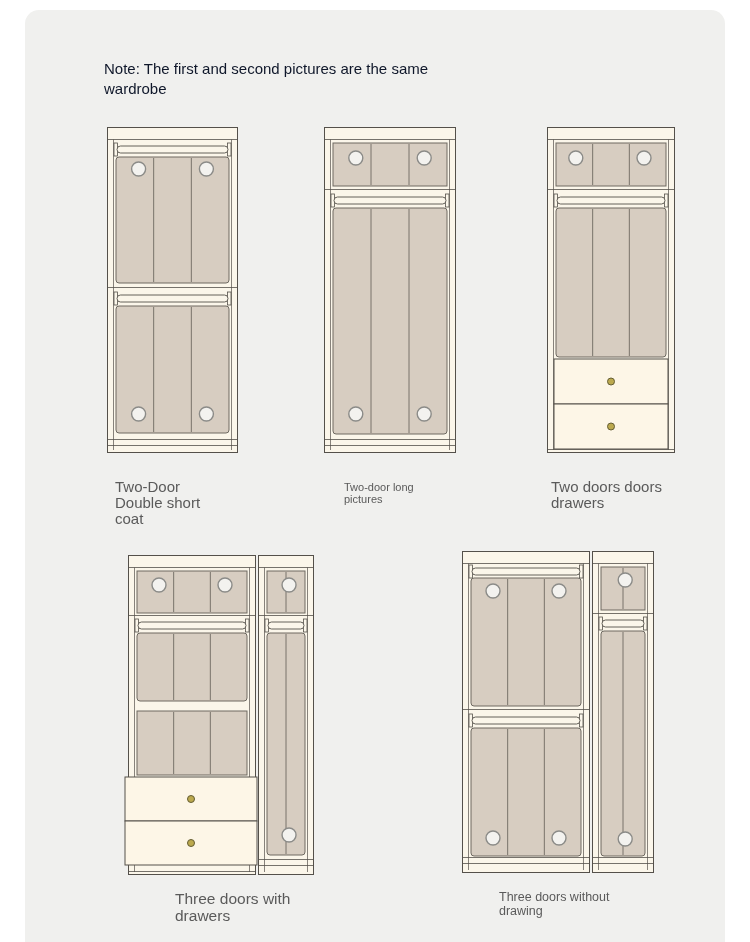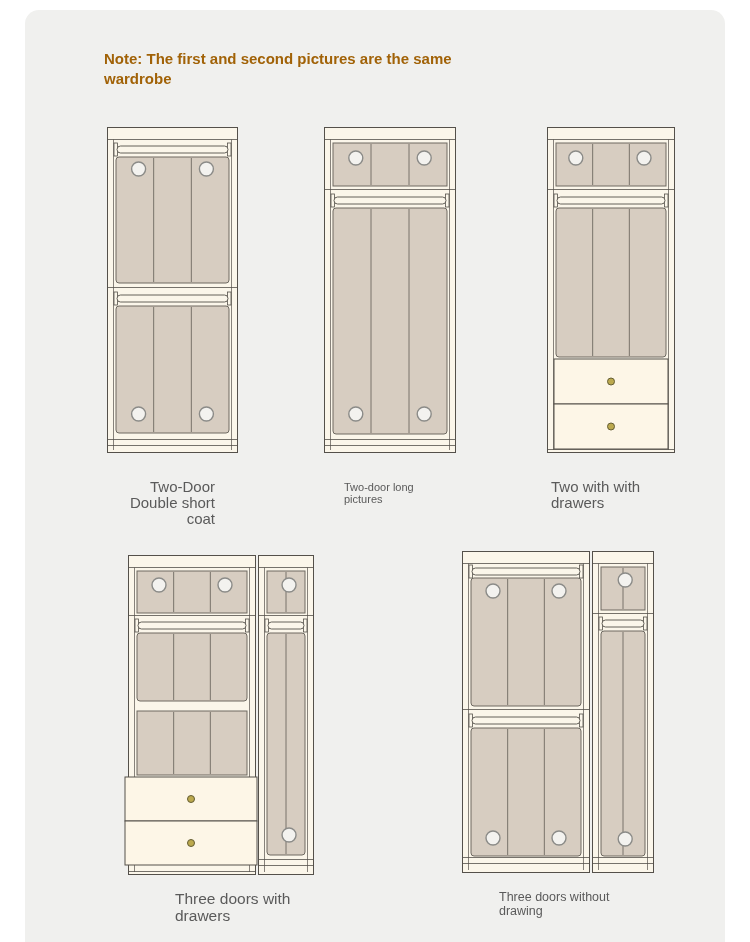--- a/index.html
+++ b/index.html
@@ -6,33 +6,33 @@
   body{
     width:750px;height:942px;position:relative;overflow:hidden;
     background:#ffffff;
     font-family:"Liberation Sans", sans-serif;
   }
   .panel{
     position:absolute;left:25px;top:10px;width:700px;height:932px;
     background:#f0f0ee;border-radius:14px 14px 0 0;
   }
   .note{
-    position:absolute;left:79px;top:39px;width:355px;
-    font-size:15px;line-height:1.3;color:#a16207;font-weight:bold;
+    position:absolute;left:79px;top:49px;width:355px;
+    font-size:15px;line-height:1.3;color:#0f172a;
   }
   .wardrobe-svg{position:absolute;overflow:visible;}
   #w1-svg{left:82px;top:117px;}
   #w2-svg{left:299px;top:117px;}
   #w3-svg{left:522px;top:117px;}
   #w4-svg{left:103px;top:545px;}
   #w5-svg{left:437px;top:541px;}
   .caption{
     position:absolute;color:#5a5a5a;line-height:1.08;
   }
-  #w1-label{left:90px;top:469px;width:100px;font-size:15px;text-align:right;}
+  #w1-label{left:90px;top:469px;width:100px;font-size:15px;}
   #w2-label{left:319px;top:472px;width:92px;font-size:11px;}
   #w3-label{left:526px;top:469px;width:130px;font-size:15px;}
   #w4-label{left:138px;top:881px;width:140px;font-size:15.5px;margin-left:12px;}
   #w5-label{left:474px;top:881px;width:138px;font-size:12.5px;}
 </style>
 </head>
 <body>
 
 <div class="panel">
   <div class="note">Note: The first and second pictures are the same wardrobe</div>
@@ -200,16 +200,16 @@
         <rect x="139" y="80" width="44" height="225" rx="3" fill="#d7cdc1" stroke="#6e6961" stroke-width="1"></rect>
         <line x1="161" y1="81" x2="161" y2="304" stroke="#6e6961" stroke-width="0.9"></line>
         <circle cx="163.2" cy="288" r="7" fill="#f3f2ef" stroke="#8b8b88" stroke-width="1.4"></circle>
         <line x1="131" y1="306.5" x2="191" y2="306.5" stroke="#54504a" stroke-width="0.8"></line>
         <line x1="131" y1="312.5" x2="191" y2="312.5" stroke="#54504a" stroke-width="0.8"></line>
       </g>
     </svg>
 
   <div id="w1-label" class="caption">Two-Door Double short coat</div>
   <div id="w2-label" class="caption">Two-door long pictures</div>
-  <div id="w3-label" class="caption">Two with with drawers</div>
+  <div id="w3-label" class="caption">Two doors doors drawers</div>
   <div id="w4-label" class="caption">Three doors with drawers</div>
   <div id="w5-label" class="caption">Three doors without drawing</div>
 </div>
 
 </body></html>

